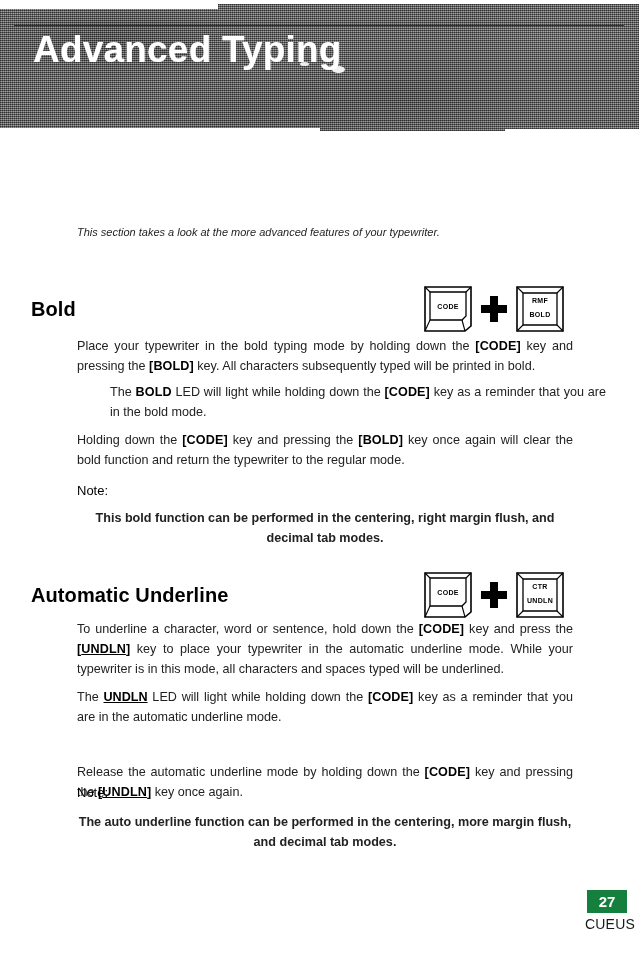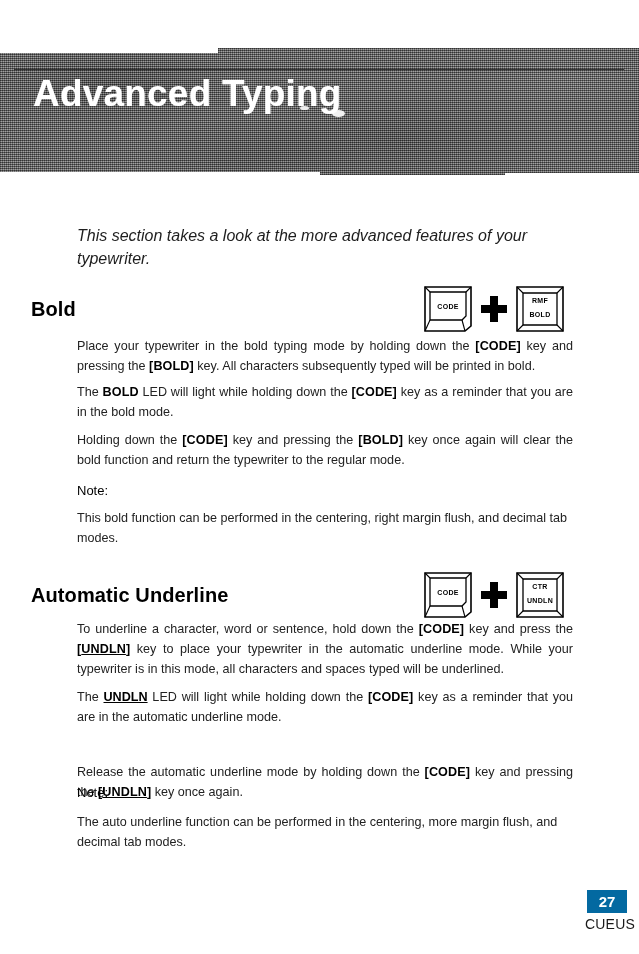--- a/index.html
+++ b/index.html
@@ -25,21 +25,20 @@
     height: 127px;
     background-color: #6f6f6f;
     background-image:
       repeating-linear-gradient(0deg, rgba(0,0,0,.34) 0 1px, rgba(255,255,255,.20) 1px 2px),
       repeating-linear-gradient(90deg, rgba(0,0,0,.30) 0 1px, rgba(255,255,255,.18) 1px 2px),
       radial-gradient(ellipse 180px 60px at 18% 30%, rgba(0,0,0,.22), transparent 70%),
       radial-gradient(ellipse 220px 70px at 62% 72%, rgba(0,0,0,.20), transparent 70%),
       radial-gradient(ellipse 140px 50px at 88% 25%, rgba(255,255,255,.10), transparent 70%),
       radial-gradient(ellipse 160px 55px at 40% 85%, rgba(0,0,0,.16), transparent 70%);
     overflow: hidden;
-    margin-top: 44px;
   }
   #banner-notch {
     position: absolute;
     left: 0;
     top: 0;
     width: 218px;
     height: 5px;
     background: #ffffff;
   }
   #banner-rule {
@@ -103,21 +102,21 @@
     top: 131px;
     width: 639px;
   }
 
   .intro {
     position: absolute;
     left: 77px;
     top: 94px;
     width: 480px;
     font-style: italic;
-    font-size: 16px;
+    font-size: 11px;
     line-height: 1.42;
     color: #1e1e1e;
   }
 
   
   .section-heading {
     position: absolute;
     left: 31px;
     font-size: 20px;
     font-weight: 700;
@@ -130,35 +129,35 @@
   
   .para {
     position: absolute;
     left: 77px;
     width: 496px;
     font-size: 12.6px;
     line-height: 1.58;
     color: #222;
     text-align: justify;
   }
-  .para.nojust { text-align: left; }
+  .para.nojust { text-align: center; font-weight: bold; }
   .note-label {
     position: absolute;
     left: 77px;
     font-size: 13px;
     font-weight: 400;
     color: #000;
   }
   b.k { font-weight: 700; color: #000; letter-spacing: .1px; }
   b.ku { font-weight: 700; color: #000; text-decoration: underline; }
   span.ul { text-decoration: underline; font-weight: 700; color:#000; }
 
   
   #p-bold-1 { top: 206px; }
-  #p-bold-2 { top: 252px; }
+  #p-bold-2 { top: 252px; margin-left: 33px; }
   #p-bold-3 { top: 300px; }
   #note-bold { top: 352px; }
   #p-bold-4 { top: 378px; }
 
   
   #p-ul-1 { top: 489px; }
   #p-ul-2 { top: 557px; }
   #p-ul-3 { top: 632px; }
   #note-ul { top: 654px; }
   #p-ul-4 { top: 682px; }
@@ -207,21 +206,21 @@
   .plus::before { left: 9px; top: 0; width: 8px; height: 26px; }
   .plus::after { left: 0; top: 9px; width: 26px; height: 8px; }
 
   
   #page-badge {
     position: absolute;
     left: 587px;
     top: 890px;
     width: 40px;
     height: 23px;
-    background: #0369a1;
+    background: #15803d;
     color: #fff;
     font-size: 15px;
     font-weight: 700;
     display: flex;
     align-items: center;
     justify-content: center;
   }
   #page-imprint {
     position: absolute;
     left: 585px;

